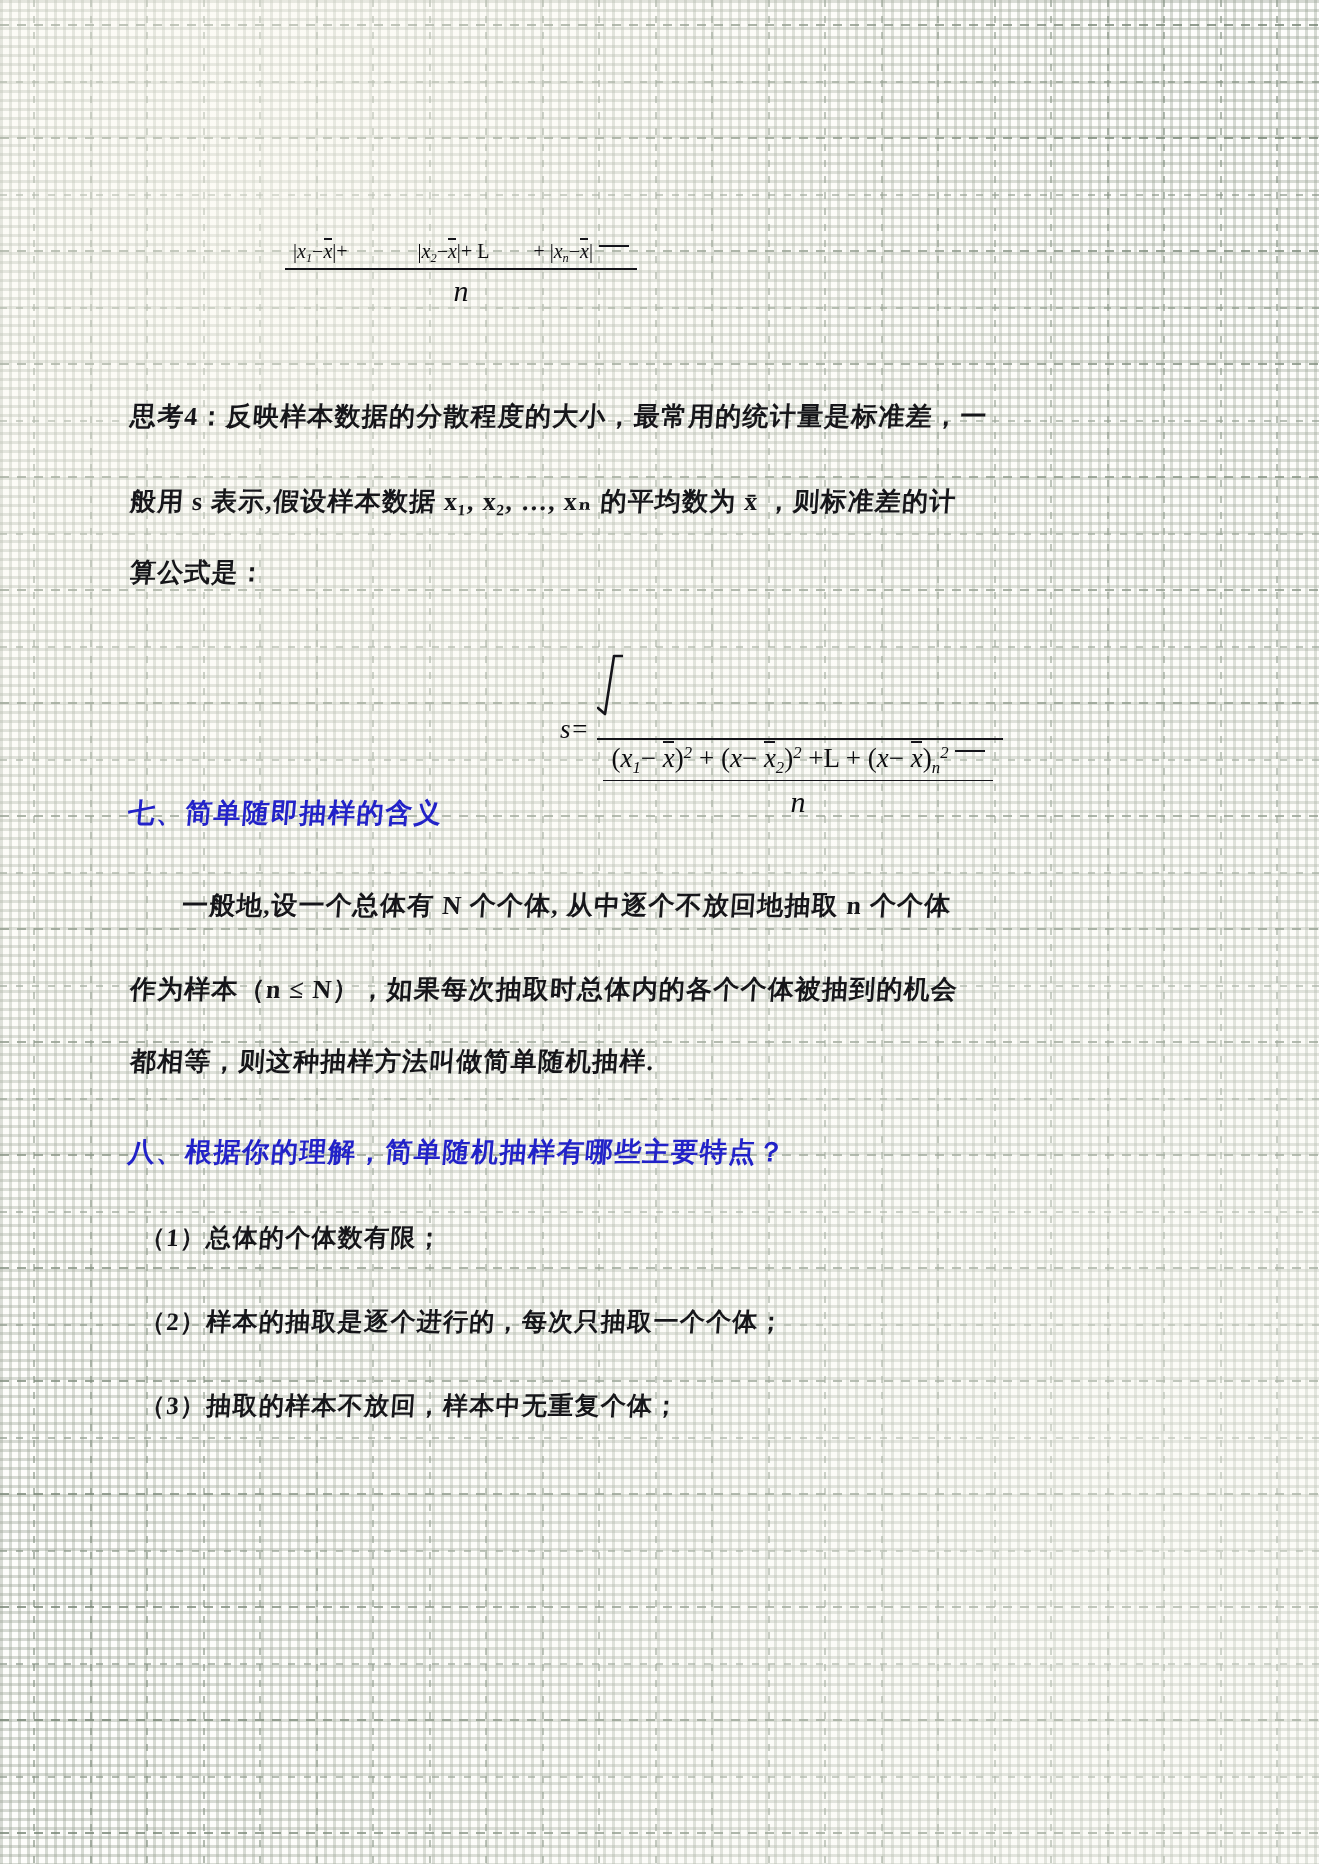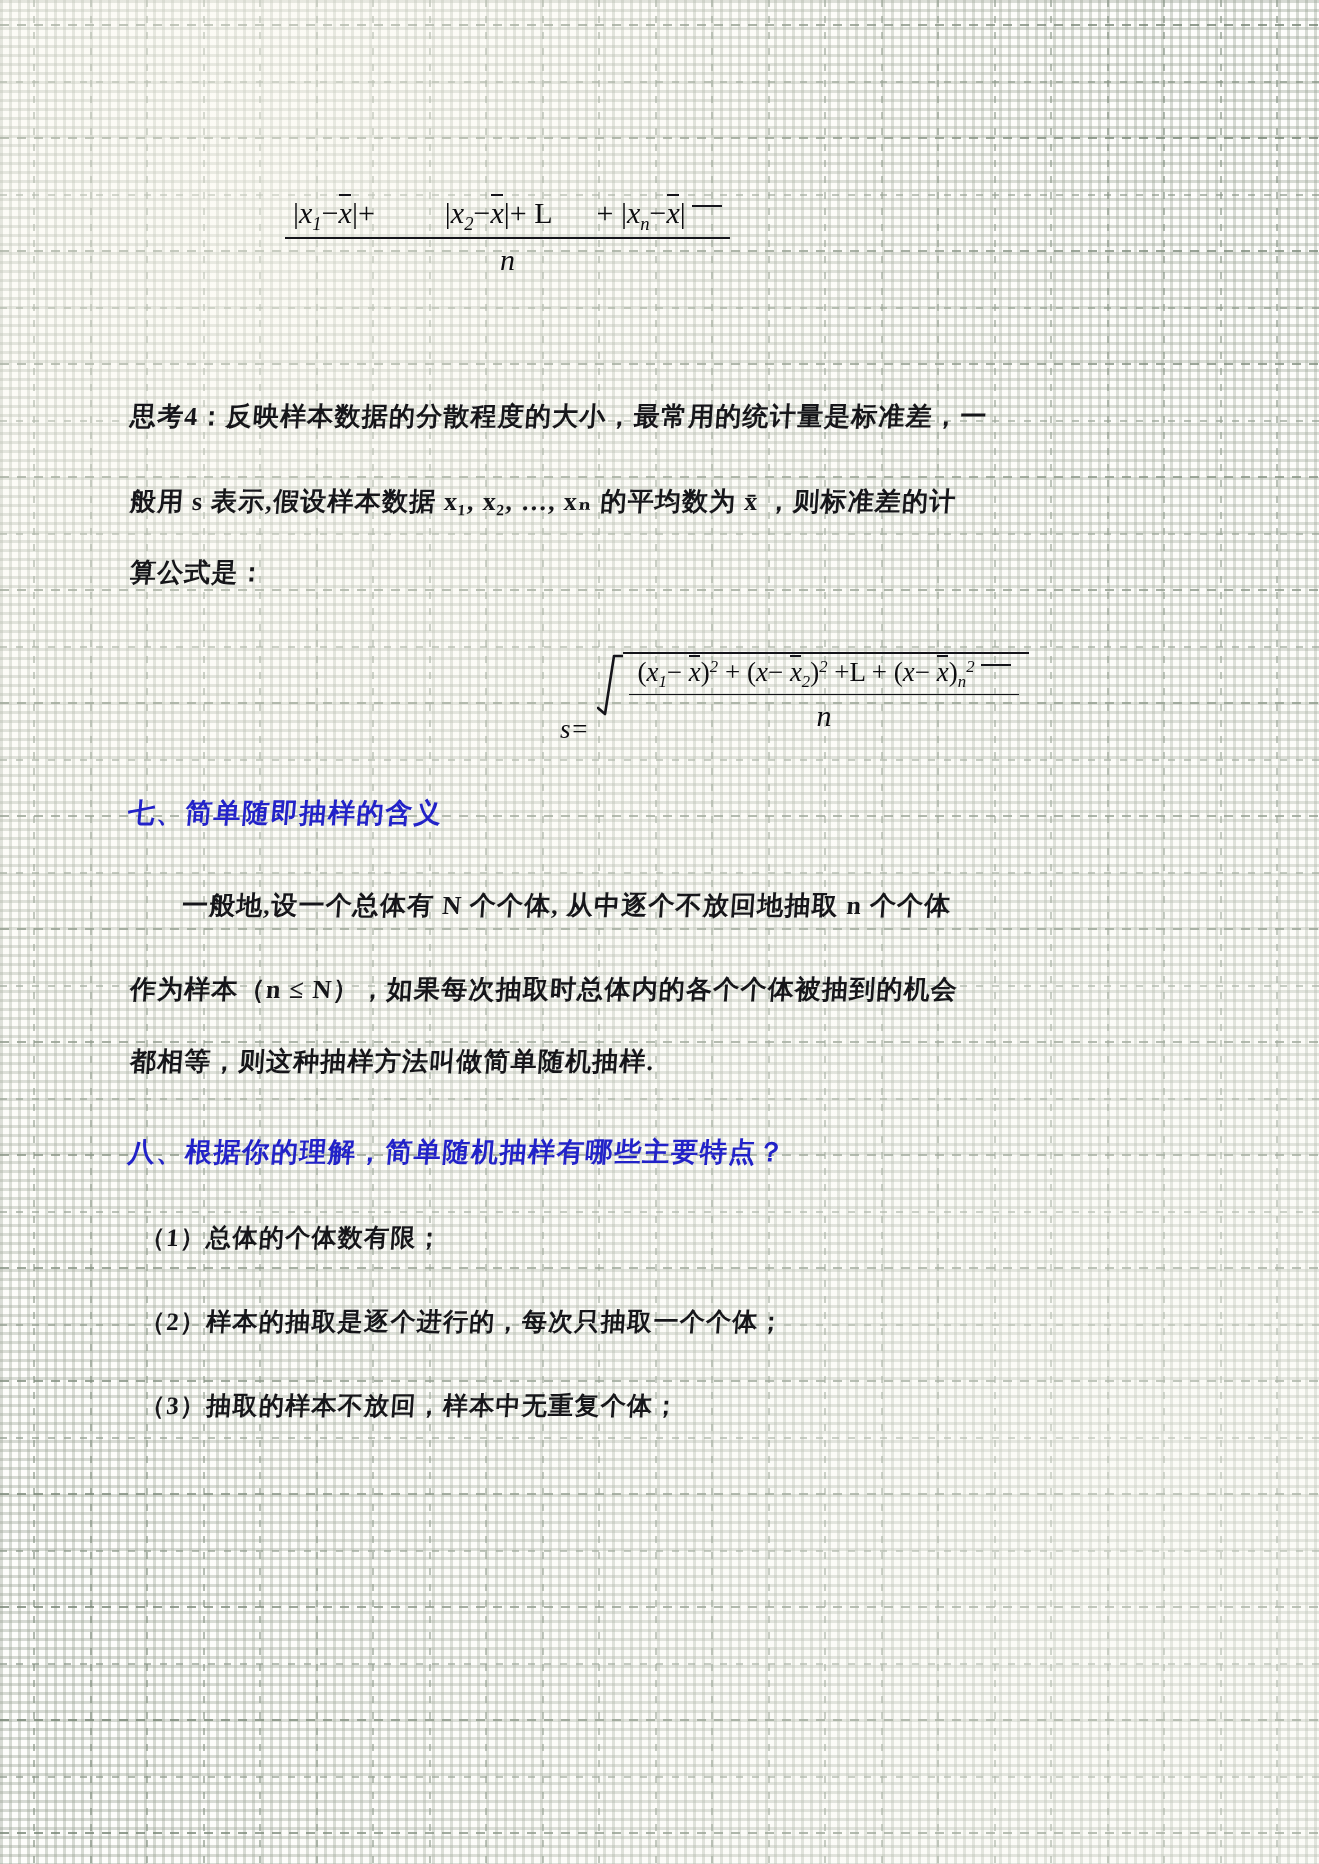--- a/index.html
+++ b/index.html
@@ -161,20 +161,21 @@
     right: 8%;
     top: -2px;
     height: 2.2px;
     background: #14141a;
   }
 
   
   .sqrt {
     display: inline-flex;
     align-items: stretch;
+    flex-direction: column;
   }
   .sqrt .radical {
     display: block;
     width: 26px;
     position: relative;
   }
   .sqrt .radical svg {
     display: block;
     height: 100%;
     width: 26px;
@@ -185,21 +186,22 @@
   }
 
   .lead-s {
     font-style: italic;
     font-size: 27px;
     padding-right: 2px;
   }
 
   .mean-abs-line {
     white-space: nowrap;
-    font-size: 30px;
+    font-size: 20px;
+    margin-top: 44px;
   }
   .gap-md { display: inline-block; width: 44px; }
   .gap-lg { display: inline-block; width: 70px; }
 
   .tail-bar {
     display: inline-block;
     width: 30px;
     border-top: 2.4px solid #14141a;
     vertical-align: 0.55em;
     margin-left: 6px;

